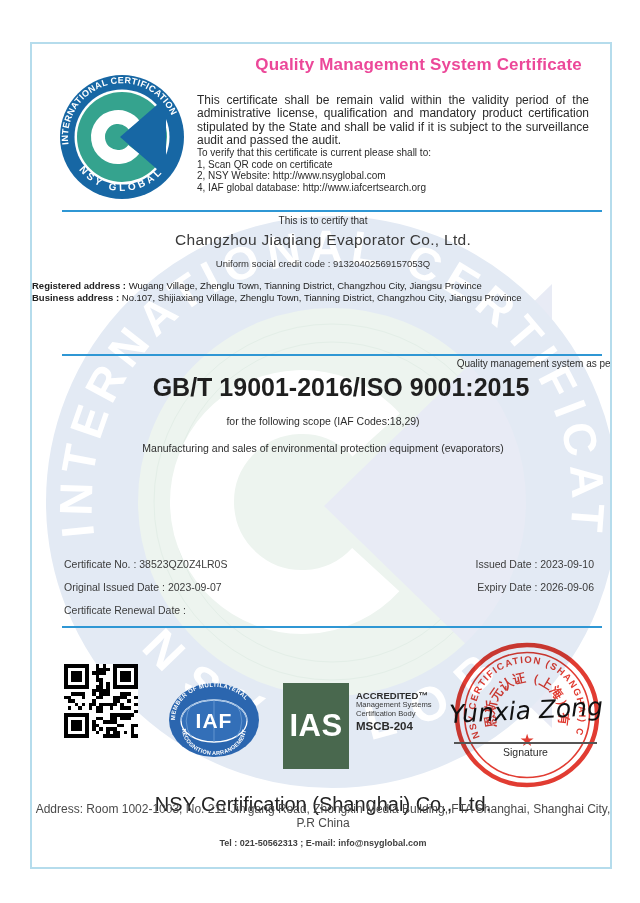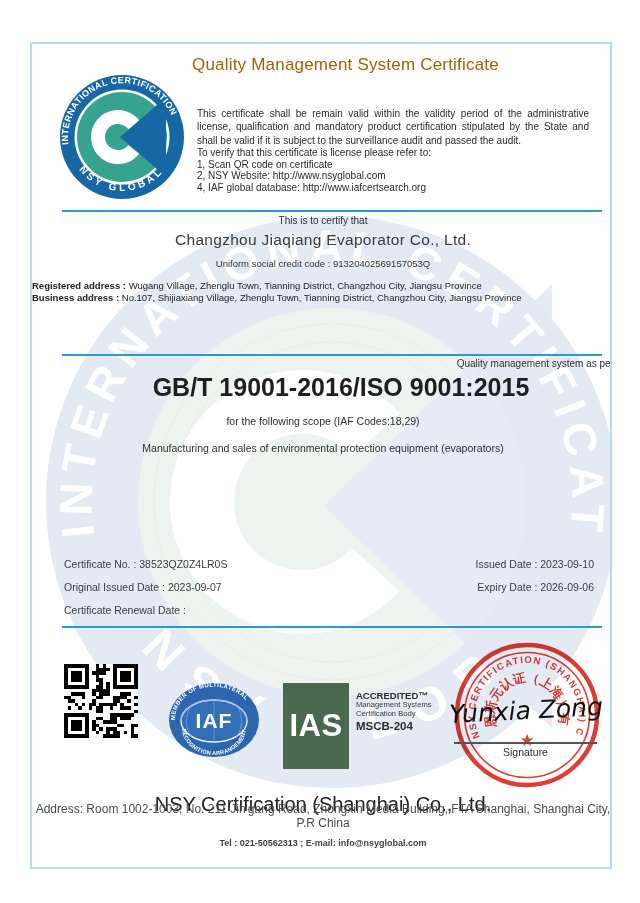--- a/index.html
+++ b/index.html
@@ -11,24 +11,24 @@
   .page{position:relative;width:640px;height:903px;background:#fff;overflow:hidden;}
   .certificate{
     position:absolute;left:30px;top:42px;width:582px;height:827px;
     border:2px solid var(--border-blue);background:#fff;overflow:hidden;
   }
   .wm{position:absolute;left:0;top:0;width:582px;height:827px;pointer-events:none;}
   .abs{position:absolute;}
   .ctr{left:0;width:582px;text-align:center;}
 
   .logo{position:absolute;left:27px;top:30px;width:126px;height:126px;}
-  .title{position:absolute;left:160px;top:11px;width:390px;text-align:left;
-         font-size:17px;font-weight:normal;color:#a16207;letter-spacing:0.2px;}
-  .para{position:absolute;left:165px;top:50px;width:392px;font-size:10px;line-height:13.4px;
-        text-align:justify;color:#2a2a2a;margin-top:13px;}
+  .title{position:absolute;left:160px;top:11px;width:390px;text-align:right;
+         font-size:17px;font-weight:bold;color:#ec4899;letter-spacing:0.2px;}
+  .para{position:absolute;left:165px;top:50px;width:392px;font-size:12px;line-height:13.4px;
+        text-align:justify;color:#2a2a2a;}
   .verify{position:absolute;left:165px;top:103px;width:400px;font-size:10px;line-height:11.7px;color:#2a2a2a;}
 
   .divider{position:absolute;left:30px;width:540px;height:2px;background:var(--divider-blue);}
   .d1{top:166px;} .d2{top:310px;} .d3{top:582px;}
 
   .certify-intro{top:171px;font-size:10px;}
   .company{top:187px;font-size:15.5px;color:#3a3a3a;letter-spacing:0.3px;}
   .credit{top:214px;font-size:9.5px;color:#333;}
   .addr{left:0;width:582px;text-align:left;font-size:9.5px;color:#222;}
   .a1{top:236px;} .a2{top:248px;}
@@ -102,21 +102,21 @@
         <textPath href="#logo-top" startOffset="2">INTERNATIONAL CERTIFICATION</textPath>
       </text>
       <text font-size="10" font-weight="bold" fill="#ffffff" letter-spacing="3.2">
         <textPath href="#logo-bot" startOffset="2">NSY GLOBAL</textPath>
       </text>
     </svg>
 
     <h1 class="title">Quality Management System Certificate</h1>
     <p class="para">This certificate shall be remain valid within the validity period of the administrative license, qualification and mandatory product certification stipulated by the State and shall be valid if it is subject to the surveillance audit and passed the audit.</p>
     <div class="verify">
-      <div>To verify that this certificate is license please refer to:</div>
+      <div>To verify that this certificate is current please shall to:</div>
       <div>1, Scan QR code on certificate</div>
       <div>2, NSY Website: http://www.nsyglobal.com</div>
       <div>4, IAF global database: http://www.iafcertsearch.org</div>
     </div>
 
     <div class="divider d1"></div>
 
     <div class="abs ctr company">Changzhou Jiaqiang Evaporator Co., Ltd.</div>
     <div class="abs ctr certify-intro">This is to certify that</div>
     <div class="abs ctr credit">Uniform social credit code : 91320402569157053Q</div>

